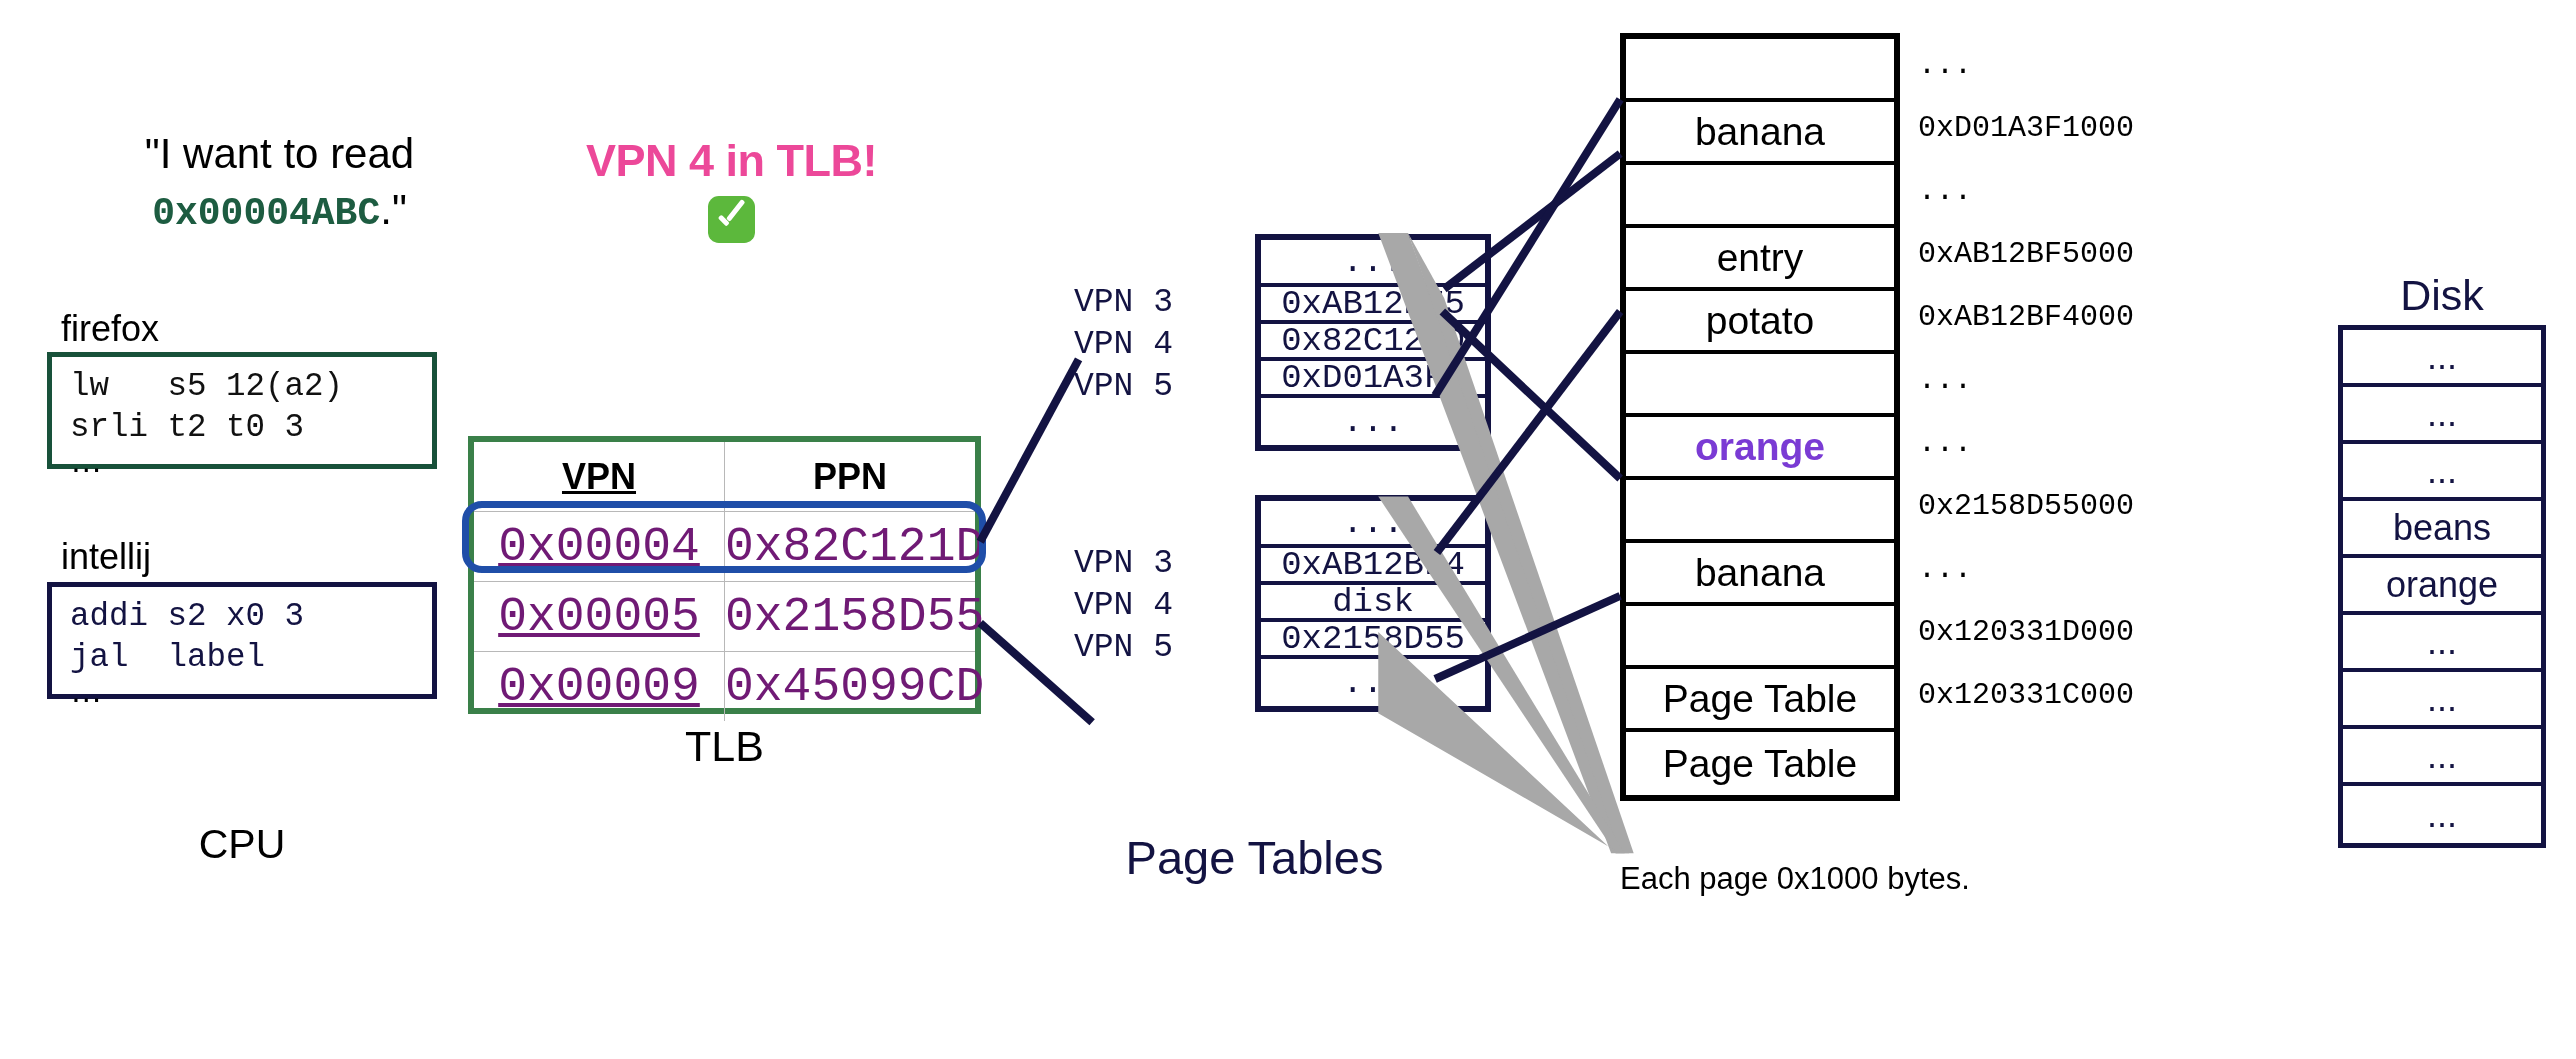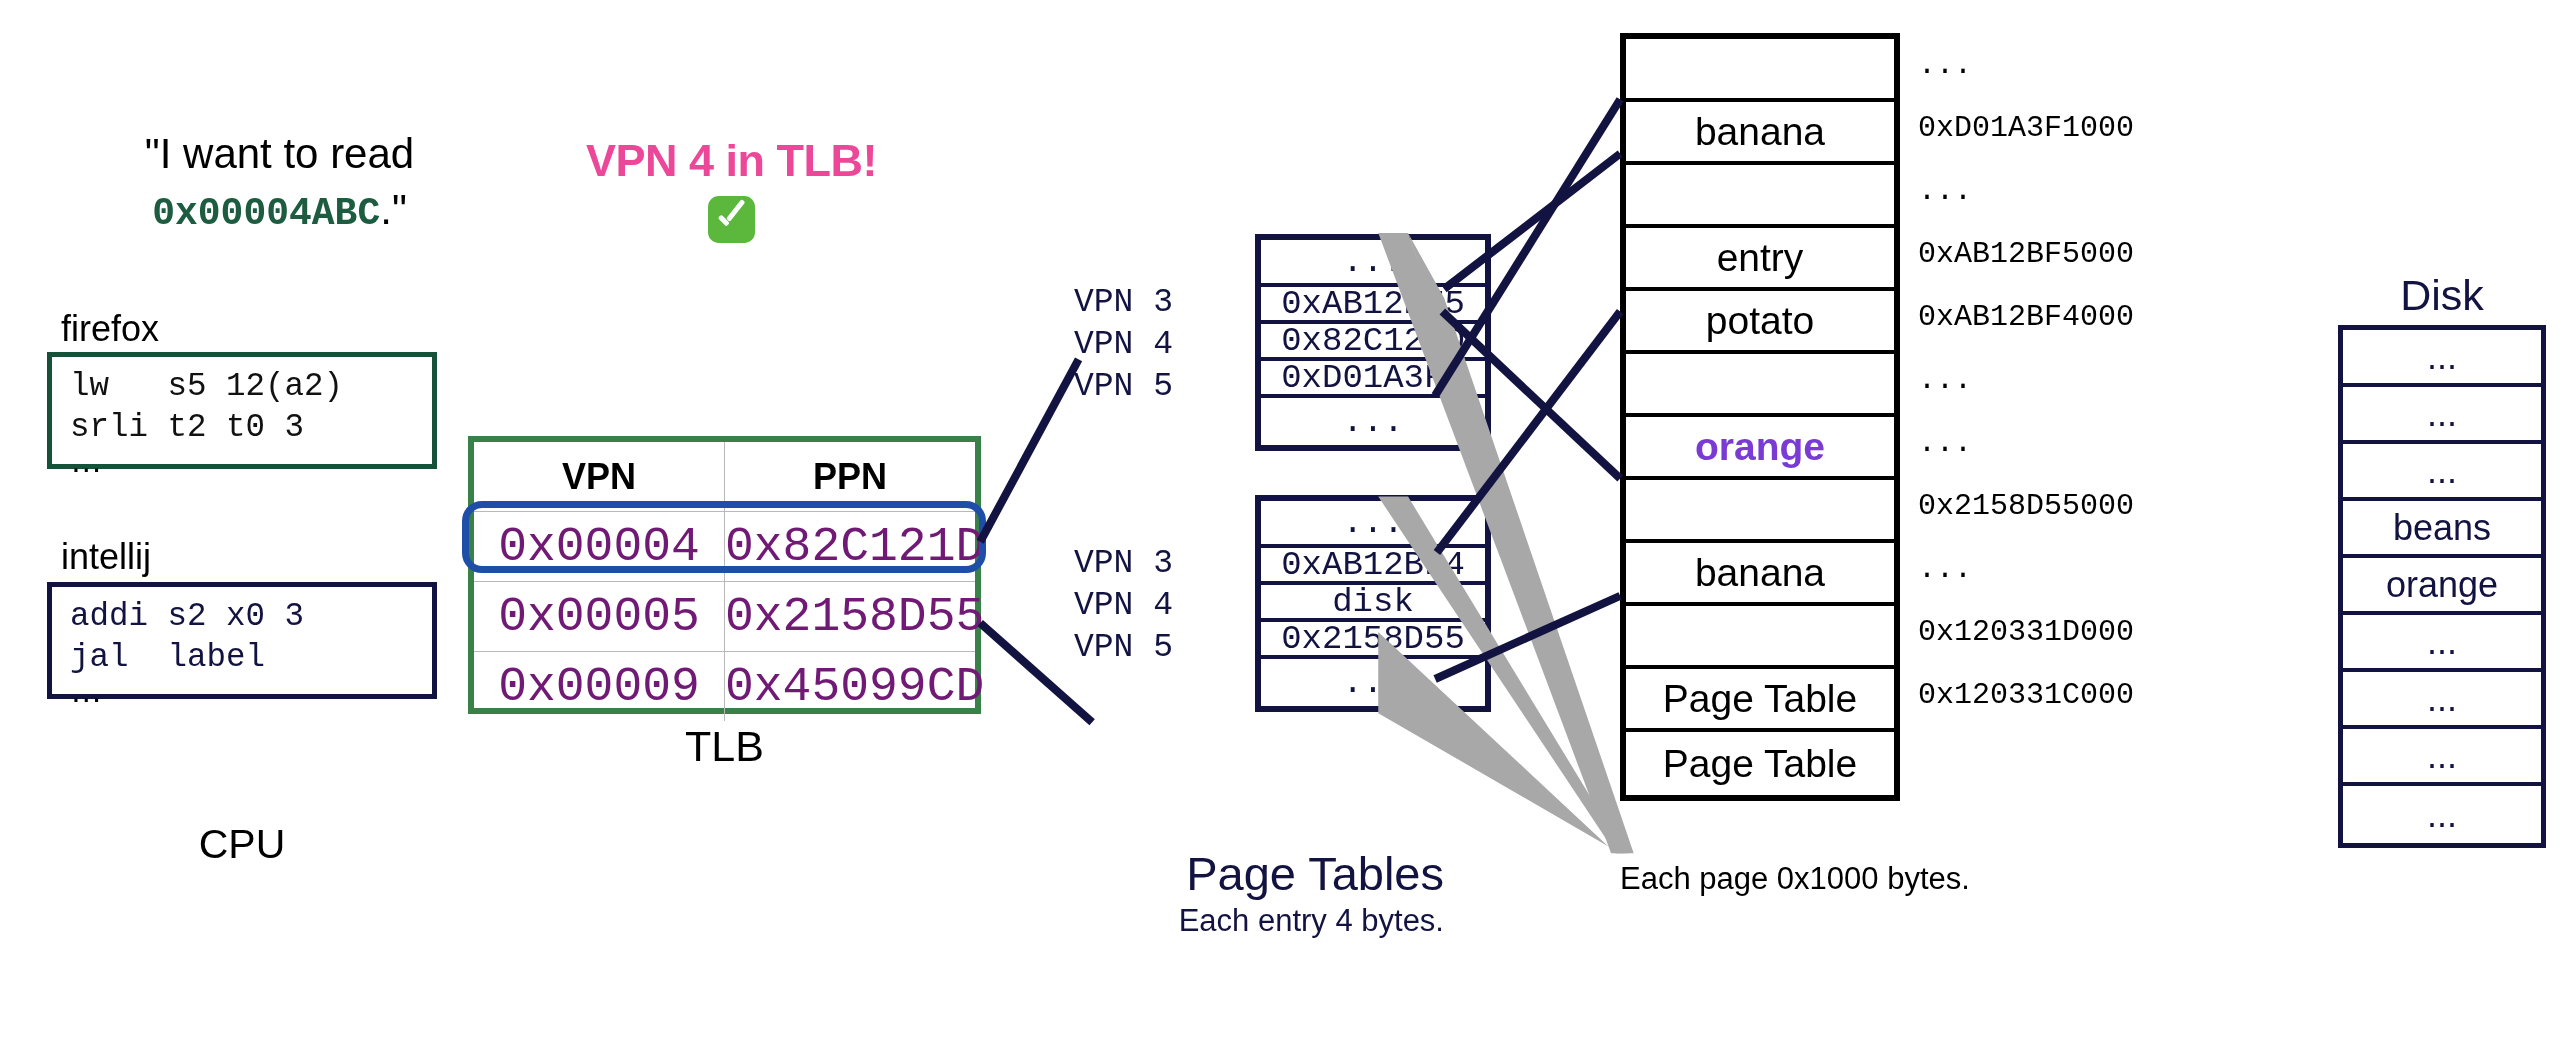--- a/index.html
+++ b/index.html
@@ -29,35 +29,35 @@
   .dots3{font-size:32.5px;line-height:27px;letter-spacing:1.8px;}
   #cpulabel{font-size:41px;}
 
   
   #tlbbox{left:468px;top:436px;width:513px;height:278px;border:6.3px solid #3a8049;box-sizing:border-box;background:#fff;}
   #tlbtable{width:100%;height:100%;border-collapse:collapse;table-layout:fixed;}
   #tlbtable td,#tlbtable th{border:1.8px solid #b8b8b8;text-align:center;padding:0;height:69px;}
   #tlbtable th{font-size:36px;font-weight:bold;color:#000;}
   #tlbtable td{font-family:"Liberation Mono",monospace;font-size:48px;color:#701a75;}
   #tlbtable tr:first-child th{border-top:none;}
-  #tlbtable tr td:first-child,#tlbtable tr th:first-child{border-left:none;}
+  #tlbtable tr td:first-child,#tlbtable tr th:first-child{border-left:none;text-decoration:underline;}
   #tlbtable tr td:last-child,#tlbtable tr th:last-child{border-right:none;}
   #tlbtable tr:last-child td{border-bottom:none;}
   #tlbhl{left:462px;top:501px;width:524px;height:72px;border:7.2px solid #1f4ea8;border-radius:20px;
         box-sizing:border-box;pointer-events:none;}
   #tlblabel{left:468px;top:722px;width:513px;text-align:center;font-size:43px;}
 
   
   .pt{width:236px;border:6.3px solid #131342;box-sizing:border-box;background:#fff;}
   .ptrow{height:37px;border-bottom:4.5px solid #131342;display:flex;align-items:center;justify-content:center;
         font-family:"Liberation Mono",monospace;font-size:34px;color:#131342;box-sizing:border-box;}
   .ptrow.tall{height:47px;}
   .ptrow:last-child{border-bottom:none;}
   .vpnlab{font-family:"Liberation Mono",monospace;font-size:33px;color:#131342;text-align:left;width:171px;}
-  #ptlabel{left:1065px;top:830px;width:379px;text-align:right;margin-top:16px;}
+  #ptlabel{left:1065px;top:830px;width:379px;text-align:center;}
   #ptlabel .t{font-size:47px;color:#131342;}
   #ptlabel .s{font-size:31px;color:#131342;margin-top:1.8px;}
 
   
   #mm{left:1620px;top:33px;width:280px;border:6.3px solid #000;box-sizing:border-box;background:#fff;}
   .mmrow{height:63px;border-bottom:4.5px solid #000;display:flex;align-items:center;justify-content:center;
         font-size:39px;box-sizing:border-box;}
   .mmrow:last-child{border-bottom:none;}
   .mmrow.purple{color:#7a3bd4;font-weight:bold;}
   #mmaddr{left:1918px;top:33px;width:307px;}
@@ -155,21 +155,20 @@
 <div class="abs pt" style="left:1255px;top:495px;">
   <div class="ptrow tall">...</div>
   <div class="ptrow">0xAB12BF4</div>
   <div class="ptrow">disk</div>
   <div class="ptrow">0x2158D55</div>
   <div class="ptrow tall">...</div>
 </div>
 
 <div class="abs" id="ptlabel">
   <div class="t">Page Tables</div>
-  <div class="s">Each entry 4 bytes.</div>
 </div>
 
 <div class="abs" id="mm">
   <div class="mmrow"></div>
   <div class="mmrow">banana</div>
   <div class="mmrow"></div>
   <div class="mmrow">entry</div>
   <div class="mmrow">potato</div>
   <div class="mmrow"></div>
   <div class="mmrow purple">orange</div>

